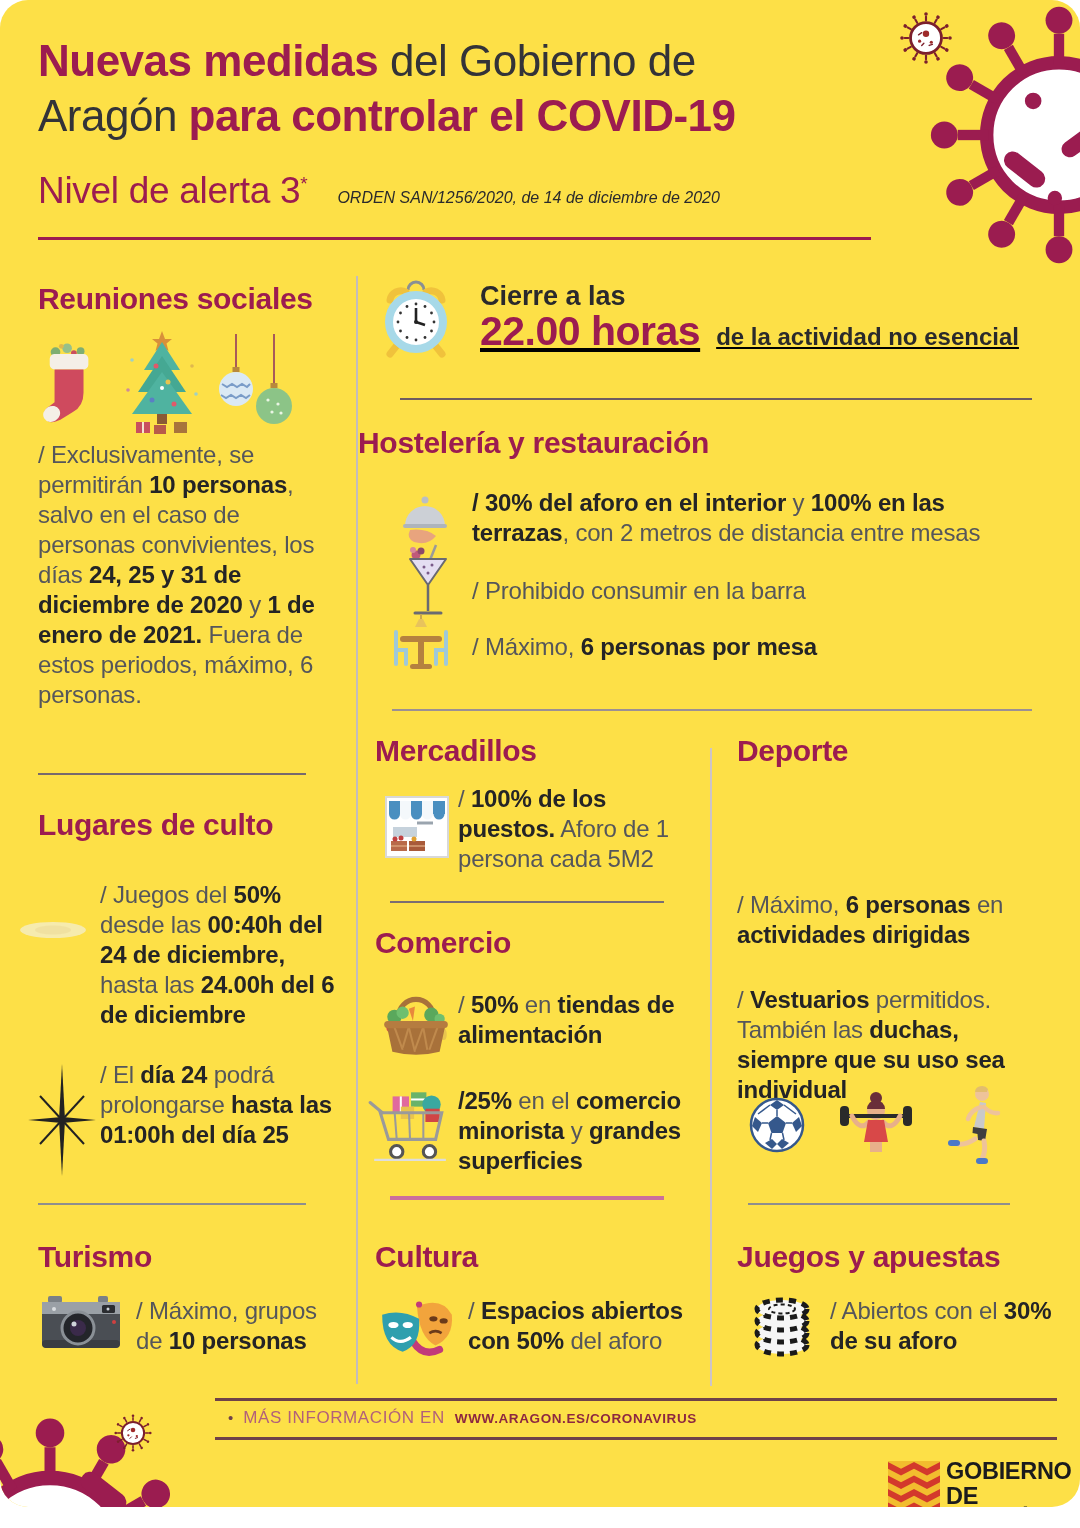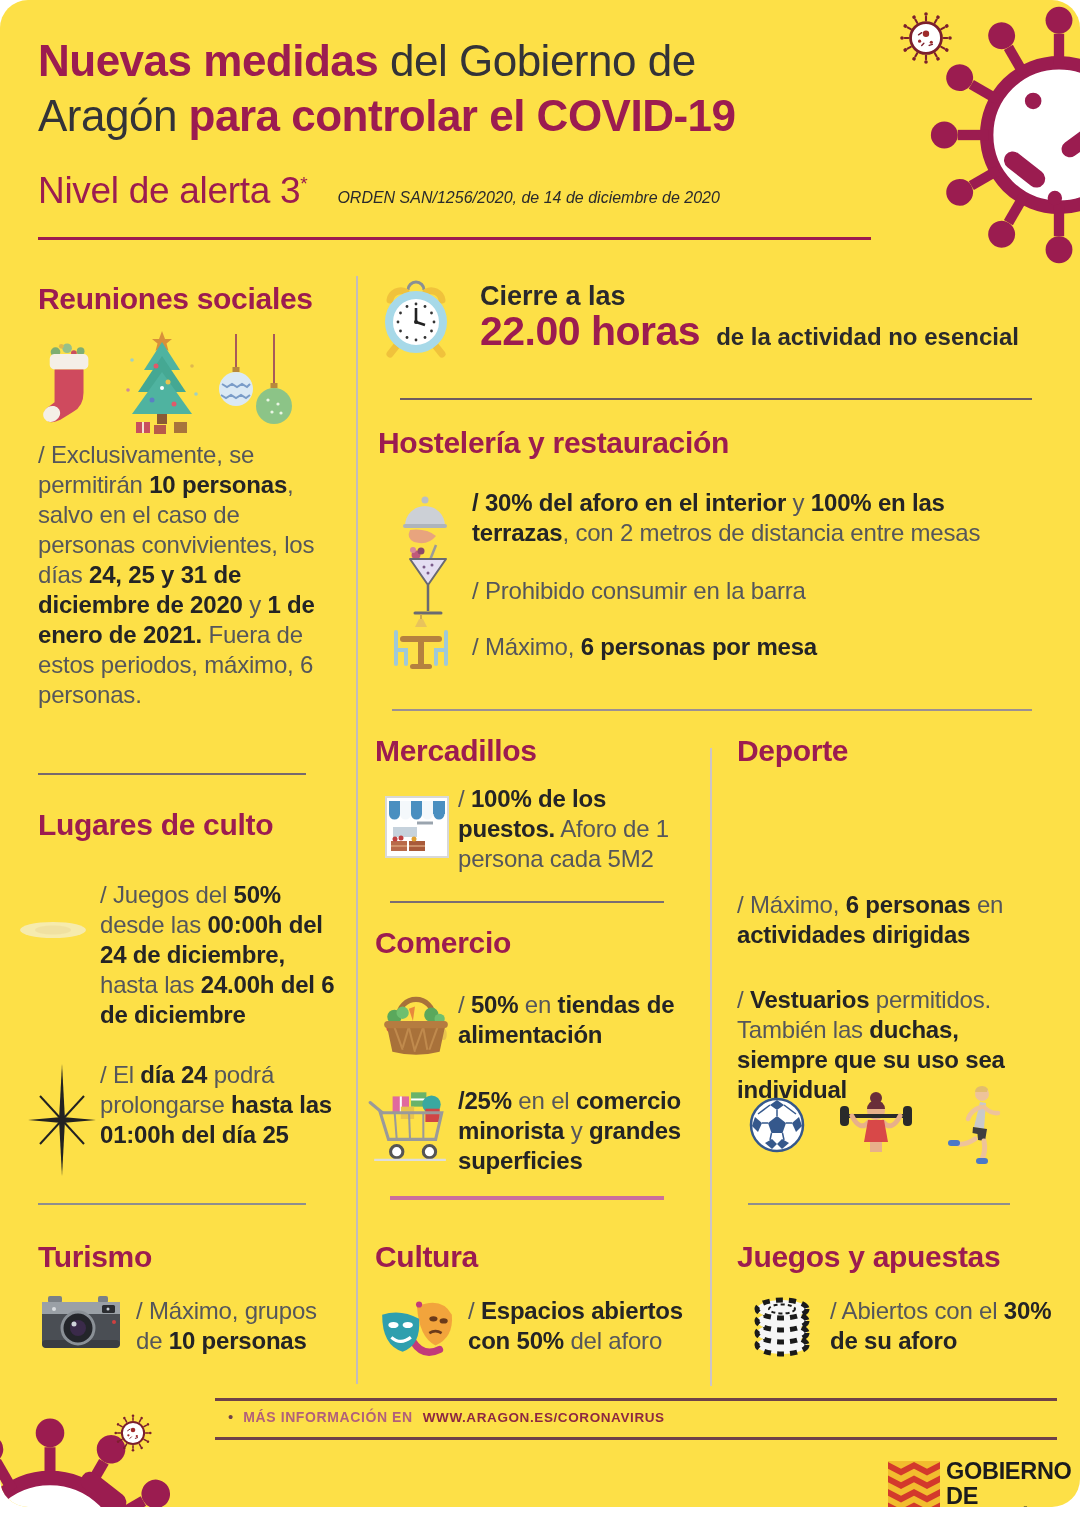--- a/index.html
+++ b/index.html
@@ -10,26 +10,26 @@
   .title b{color:#9C1C50;font-weight:800;}
   .alert-row{left:38px;top:170px;display:flex;align-items:baseline;gap:30px;}
   .alert{font-size:37px;color:#9C1C50;font-weight:400;letter-spacing:-0.3px;}
   .alert sup{font-size:19px;}
   .order{font-style:italic;font-size:16px;color:#2a2a2c;}
   .h2{font-size:30px;font-weight:800;color:#9C1C50;letter-spacing:-0.3px;}
   .p{font-size:24px;line-height:1.25;color:#55565b;letter-spacing:-0.2px;}
   .p b{color:#242426;font-weight:700;}
   .hline,.vline{background:#8E8E8E;}
   .closure-intro{left:480px;top:281px;font-size:27px;font-weight:700;color:#2a2a2c;}
-  .closure-row{left:480px;top:308px;display:flex;align-items:baseline;gap:16px;}
+  .closure-row{left:480px;top:308px;display:flex;align-items:baseline;gap:16px;text-decoration:underline;}
   .closure-time{font-size:41px;font-weight:800;color:#9C1C50;letter-spacing:-0.5px;}
   .closure-detail{font-size:24px;font-weight:700;color:#2a2a2c;}
   .footer-row{left:228px;top:1408px;display:flex;align-items:baseline;gap:10px;}
   .f-bullet{font-size:15px;color:#6F4249;}
-  .f-prefix{font-size:14px;font-weight:700;letter-spacing:0.6px;color:#B2607A;}
+  .f-prefix{font-size:17px;font-weight:400;letter-spacing:0.6px;color:#B2607A;}
   .f-url{font-size:13.5px;font-weight:800;letter-spacing:0.6px;color:#8D2741;}
   .logo-text{left:946px;top:1459px;font-size:23.5px;font-weight:800;line-height:1.05;color:#1b1b1d;letter-spacing:-0.3px;}
   svg{display:block;width:100%;height:100%;}
 </style>
 </head>
 <body>
 
 <div id="page">
 
   <svg width="0" height="0" style="position:absolute" aria-hidden="true">
@@ -194,21 +194,21 @@
 
   <div class="abs hline" style="left:38px;top:773px;width:268px;height:2px;background:#77696d"></div>
 
   <div class="abs h2" style="left:38px;top:808px">Lugares de culto</div>
   <div class="abs" style="left:18px;top:920px;width:70px;height:20px">
     <svg viewBox="0 0 70 20">
         <ellipse cx="35" cy="10" rx="33" ry="8" fill="#f5ecc0" opacity="0.85"></ellipse>
         <ellipse cx="35" cy="10" rx="18" ry="4.5" fill="#efe0a0" opacity="0.9"></ellipse>
       </svg>
   </div>
-  <div class="abs p" style="left:100px;top:880px;width:245px"><span>/ Juegos del </span><b>50%</b><span>  desde las </span><b>00:00h del 24 de diciembre,</b><span> hasta las </span><b>24.00h del 6 de diciembre</b></div>
+  <div class="abs p" style="left:100px;top:880px;width:245px"><span>/ Juegos del </span><b>50%</b><span>  desde las </span><b>00:40h del 24 de diciembre,</b><span> hasta las </span><b>24.00h del 6 de diciembre</b></div>
   <div class="abs" style="left:26px;top:1062px;width:72px;height:116px">
     <svg viewBox="0 0 72 116">
       <polygon points="36,2 39,58 36,114 33,58" fill="#222"></polygon>
       <polygon points="2,58 36,55 70,58 36,61" fill="#222"></polygon>
       <line x1="14" y1="34" x2="58" y2="82" stroke="#222" stroke-width="2"></line>
       <line x1="58" y1="34" x2="14" y2="82" stroke="#222" stroke-width="2"></line>
     </svg>
   </div>
   <div class="abs p" style="left:100px;top:1060px;width:250px"><span>/ El </span><b>día 24</b><span> podrá prolongarse </span><b>hasta las 01:00h del día 25</b></div>
 
@@ -261,21 +261,21 @@
       <circle cx="36" cy="44" r="2" fill="#222"></circle>
     </svg>
   </div>
   <div class="abs closure-intro">Cierre a las</div>
   <div class="abs closure-row">
     <span class="closure-time">22.00 horas</span>
     <span class="closure-detail">de la actividad no esencial</span>
   </div>
   <div class="abs hline" style="left:400px;top:398px;width:632px;height:2px;background:#6e5c60"></div>
 
-  <div class="abs h2" style="left:378px;top:426px">Hostelería y restauración</div>
+  <div class="abs h2" style="left:358px;top:426px">Hostelería y restauración</div>
   <div class="abs" style="left:398px;top:490px;width:54px;height:58px">
     <svg viewBox="0 0 54 58">
       <circle cx="27" cy="10" r="3.5" fill="#b9bec5"></circle>
       <path d="M7,36 a20,20 0 0 1 40,0 z" fill="#ccd0d6"></path>
       <path d="M7,36 h40" stroke="#aeb4bb" stroke-width="4" stroke-linecap="round"></path>
       <path d="M12,40 Q28,38 38,46 Q30,56 16,52 Q8,48 12,40 Z" fill="#e8a47e"></path>
     </svg>
   </div>
   <div class="abs p" style="left:472px;top:488px;width:566px"><b>/ 30% del aforo en el interior</b><span> y </span><b>100% en las terrazas</b><span>, con 2 metros de distancia entre mesas</span></div>
   <div class="abs" style="left:406px;top:543px;width:44px;height:80px">

